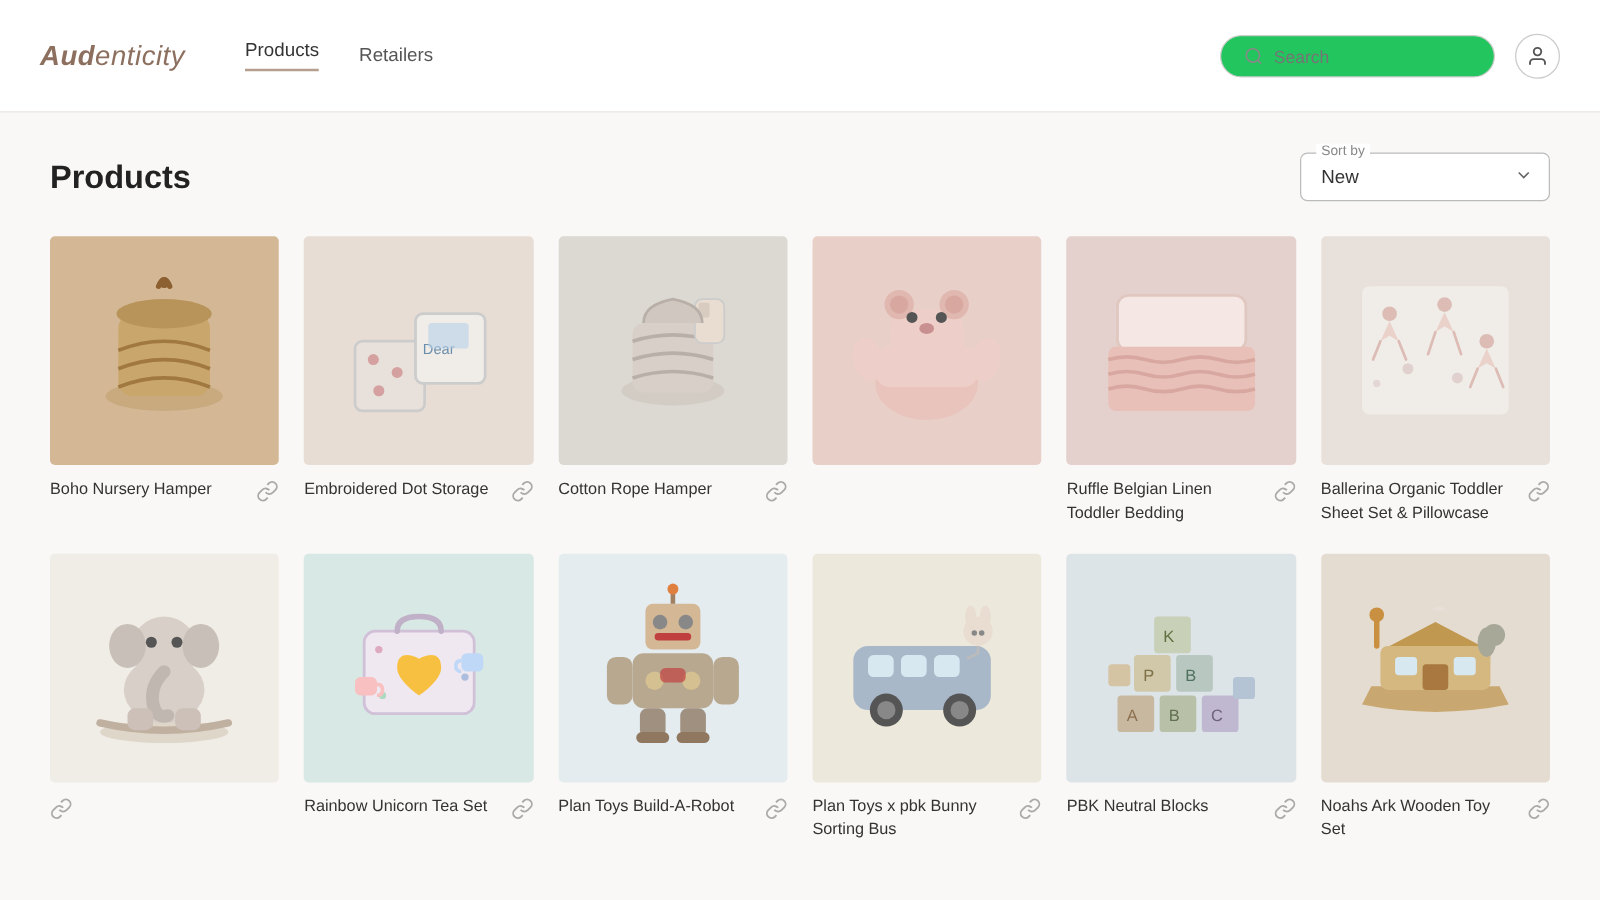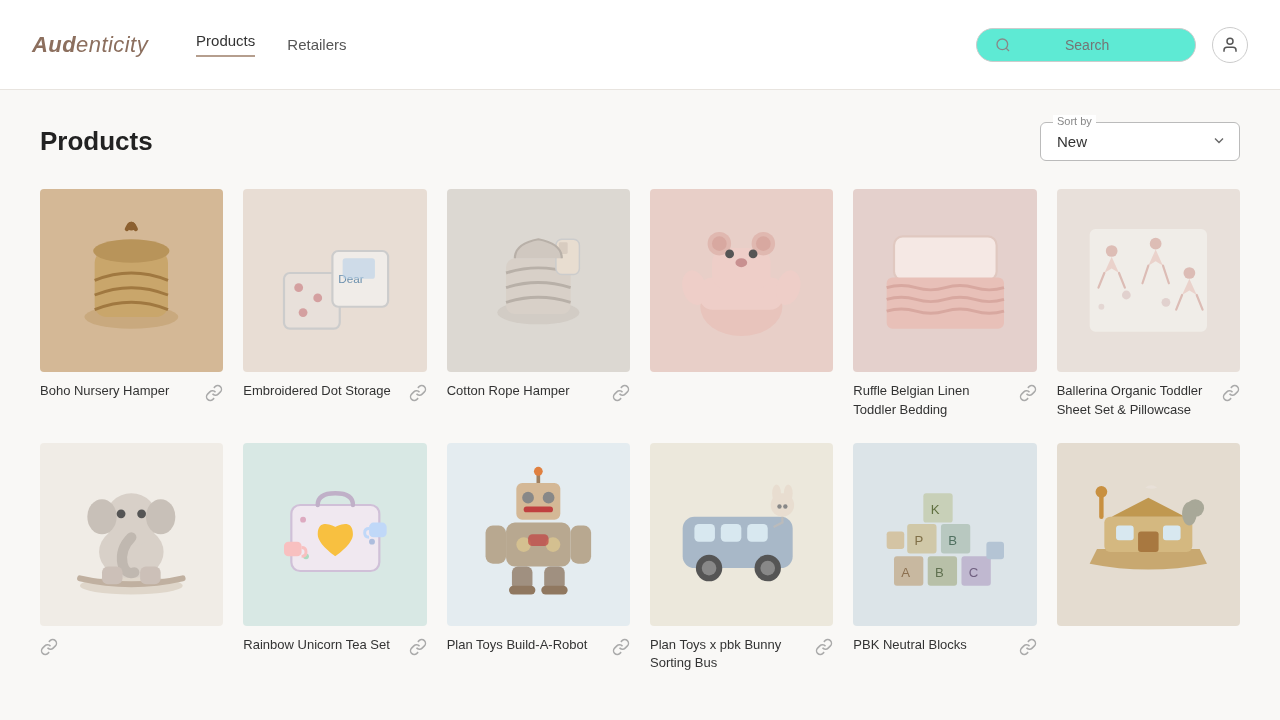--- a/index.html
+++ b/index.html
@@ -43,23 +43,22 @@
       display: flex;
       align-items: center;
       gap: 16px;
     }
     .search-box {
       display: flex;
       align-items: flex-start;
       border: 1.5px solid #ccc;
       border-radius: 24px;
       padding: 8px 18px;
-      background: #5eead4;
+      background: #22c55e;
       width: 220px;
-      gap: 46px;
     }
     .search-box svg { margin-right: 8px; color: #888; flex-shrink: 0; }
     .search-box input {
       border: none;
       outline: none;
       font-size: 14px;
       color: #555;
       background: transparent;
       width: 100%;
     }
@@ -564,16 +563,25 @@
 
           <line x1="18" y1="38" x2="18" y2="22" stroke="#c89040" stroke-width="3" stroke-linecap="round"></line>
           <circle cx="18" cy="21" r="4" fill="#c89040"></circle>
 
           <circle cx="82" cy="32" r="6" fill="#a8a898"></circle>
           <ellipse cx="78" cy="36" rx="5" ry="8" fill="#a8a898"></ellipse>
 
           <path d="M48 18 Q52 15 56 18 Q52 20 48 18Z" fill="#e8e0d8"></path>
         </svg>
       </div>
+      <div class="product-info">
+        <span class="product-name">Noahs Ark Wooden Toy Set</span>
+        <span class="link-icon">
+          <svg width="18" height="18" viewBox="0 0 24 24" fill="none" stroke="#aaa" stroke-width="2">
+            <path d="M10 13a5 5 0 0 0 7.54.54l3-3a5 5 0 0 0-7.07-7.07l-1.72 1.71"></path>
+            <path d="M14 11a5 5 0 0 0-7.54-.54l-3 3a5 5 0 0 0 7.07 7.07l1.71-1.71"></path>
+          </svg>
+        </span>
+      </div>
     </div>
 
   </div>
 </main>
 
 </body></html>

